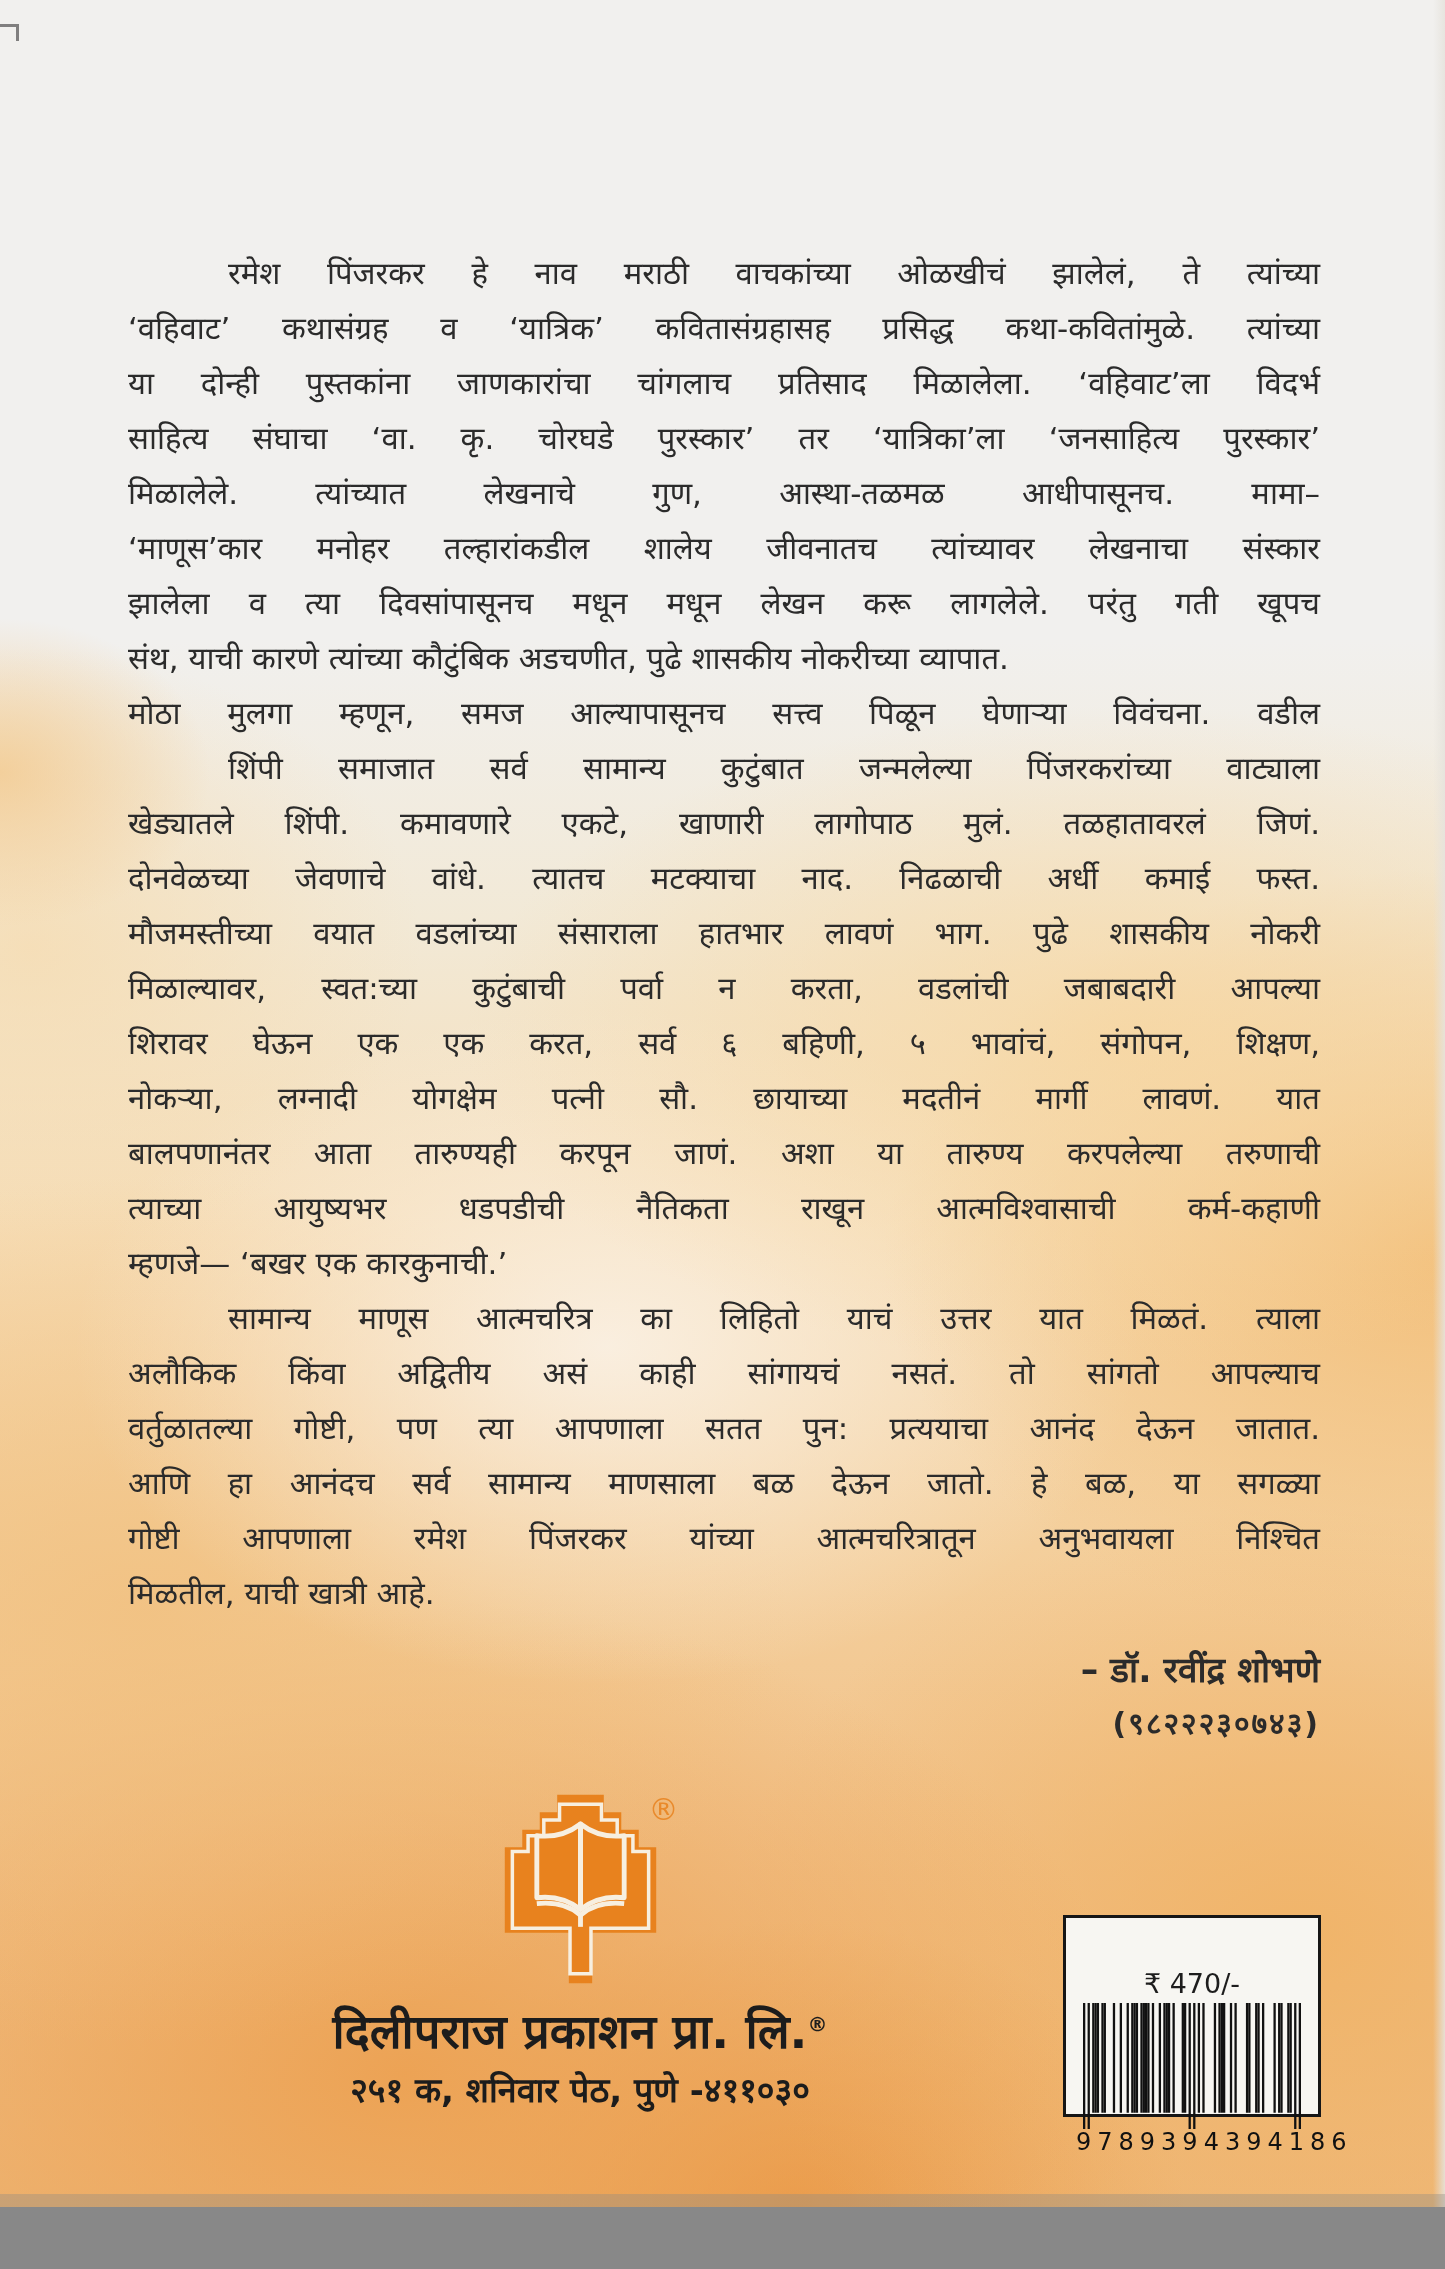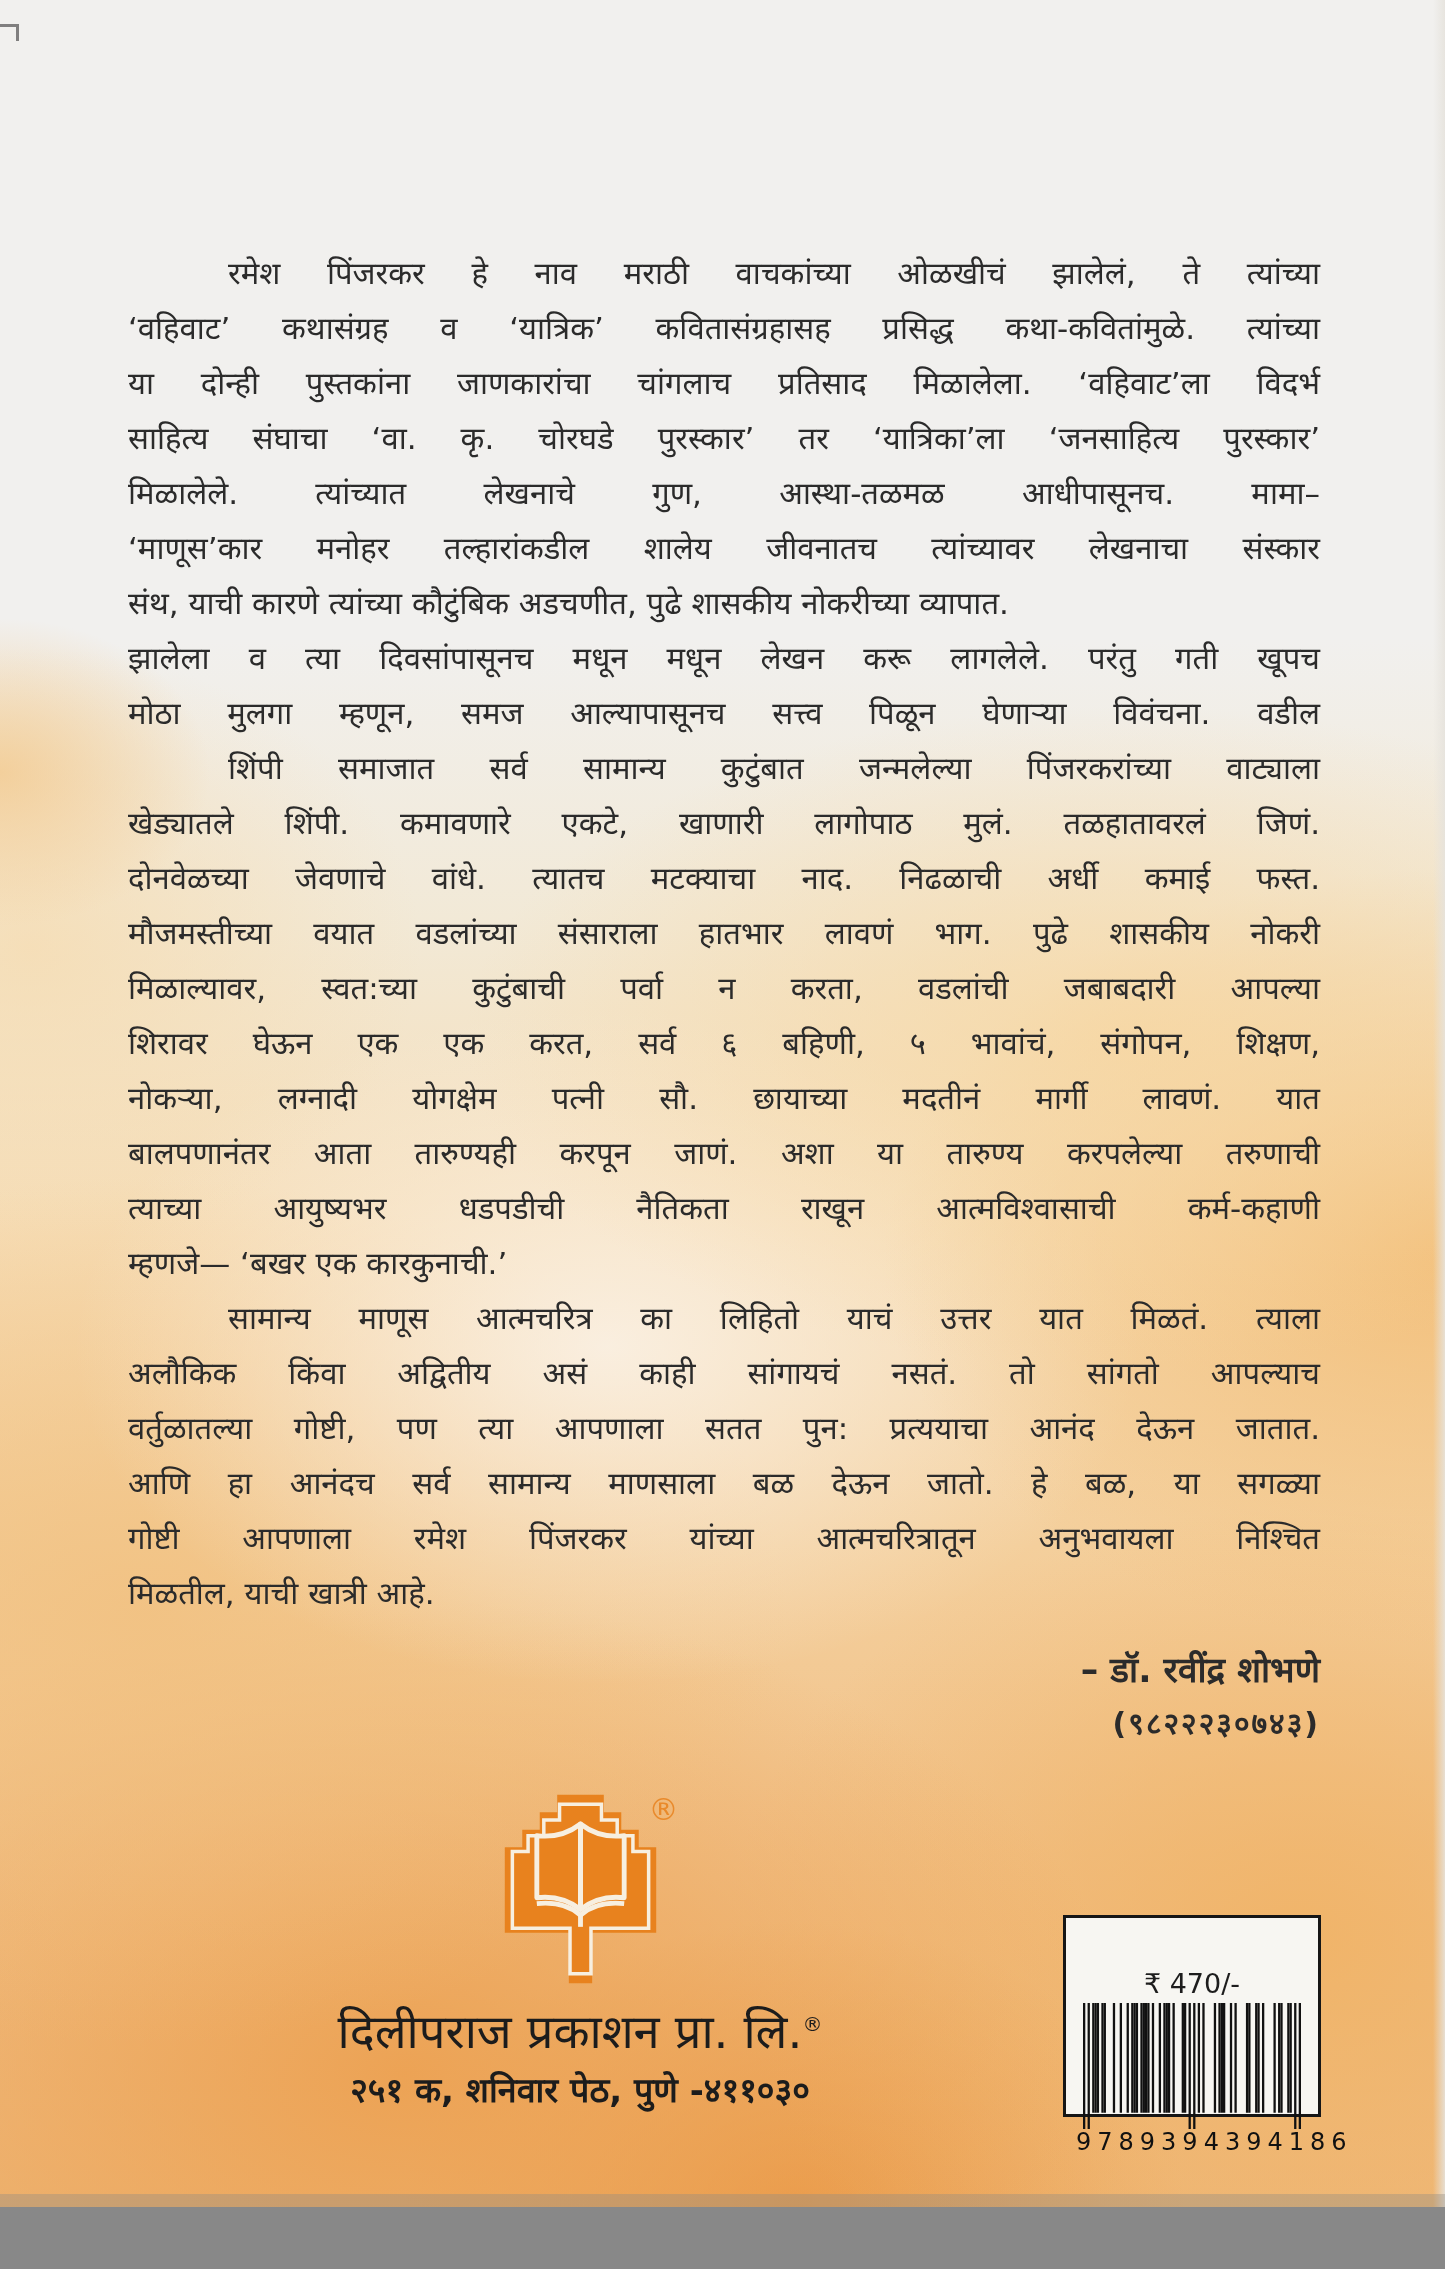--- a/index.html
+++ b/index.html
@@ -29,21 +29,21 @@
   .blurb .ln.end { text-align-last:left; }
   
   .attribution { position:absolute; left:128px; top:1641px; width:1192px; text-align:right; }
   .attribution .author { font-size:35px; font-weight:700; line-height:58px;text-align:right; }
   .attribution .phone  { font-size:30px; font-weight:600; line-height:50px; letter-spacing:2px; }
   
   .publisher { position:absolute; left:200px; top:1790px; width:760px; text-align:center; }
   .logo-wrap { position:relative; display:inline-block; width:165px; height:198px; }
   .logo-wrap .reg { position:absolute; right:-16px; top:2px; font-size:30px;
                     color:var(--accent); opacity:.85; font-weight:400; }
-  .pub-name { margin-top:0px; font-size:47px; font-weight:400; line-height:64px; color:#1c1c1c; }
+  .pub-name { margin-top:0px; font-size:47px; font-weight:700; line-height:64px; color:#1c1c1c; }
   .pub-name sup { font-size:20px; vertical-align:super; }
   .pub-address { font-size:34px; font-weight:700; line-height:52px; color:#1c1c1c; }
   
   .barcode { position:absolute; left:1063px; top:1915px; width:258px; height:202px;
              box-sizing:border-box; background:#f7f6f2; border:3px solid #161616;
              padding:6px 10px 4px; }
   .barcode .price { text-align:center; font-size:27px; line-height:32px; font-weight:500; color:#1d1d1d;margin-top:44px; }
   .barcode svg { display:block; margin:3px auto 0; fill:#111; }
   .bc-digits { display:flex; justify-content:space-between; align-items:baseline;
                font-size:24px; line-height:28px; color:#111; margin-top:-1px; }
@@ -64,22 +64,22 @@
   <div class="crop-mark"></div>
 
   <div class="blurb">
     <div>
       <div class="ln first">रमेश पिंजरकर हे नाव मराठी वाचकांच्या ओळखीचं झालेलं, ते त्यांच्या</div>
       <div class="ln">‘वहिवाट’ कथासंग्रह व ‘यात्रिक’ कवितासंग्रहासह प्रसिद्ध कथा-कवितांमुळे. त्यांच्या</div>
       <div class="ln">या दोन्ही पुस्तकांना जाणकारांचा चांगलाच प्रतिसाद मिळालेला. ‘वहिवाट’ला विदर्भ</div>
       <div class="ln">साहित्य संघाचा ‘वा. कृ. चोरघडे पुरस्कार’ तर ‘यात्रिका’ला ‘जनसाहित्य पुरस्कार’</div>
       <div class="ln">मिळालेले. त्यांच्यात लेखनाचे गुण, आस्था-तळमळ आधीपासूनच. मामा–</div>
       <div class="ln">‘माणूस’कार मनोहर तल्हारांकडील शालेय जीवनातच त्यांच्यावर लेखनाचा संस्कार</div>
+      <div class="ln">झालेला व त्या दिवसांपासूनच मधून मधून लेखन करू लागलेले. परंतु गती खूपच</div>
       <div class="ln end">संथ, याची कारणे त्यांच्या कौटुंबिक अडचणीत, पुढे शासकीय नोकरीच्या व्यापात.</div>
-      <div class="ln">झालेला व त्या दिवसांपासूनच मधून मधून लेखन करू लागलेले. परंतु गती खूपच</div>
     </div>
     <div>
       <div class="ln">मोठा मुलगा म्हणून, समज आल्यापासूनच सत्त्व पिळून घेणाऱ्या विवंचना. वडील</div>
       <div class="ln first">शिंपी समाजात सर्व सामान्य कुटुंबात जन्मलेल्या पिंजरकरांच्या वाट्याला</div>
       <div class="ln">खेड्यातले शिंपी. कमावणारे एकटे, खाणारी लागोपाठ मुलं. तळहातावरलं जिणं.</div>
       <div class="ln">दोनवेळच्या जेवणाचे वांधे. त्यातच मटक्याचा नाद. निढळाची अर्धी कमाई फस्त.</div>
       <div class="ln">मौजमस्तीच्या वयात वडलांच्या संसाराला हातभार लावणं भाग. पुढे शासकीय नोकरी</div>
       <div class="ln">मिळाल्यावर, स्वत:च्या कुटुंबाची पर्वा न करता, वडलांची जबाबदारी आपल्या</div>
       <div class="ln">शिरावर घेऊन एक एक करत, सर्व ६ बहिणी, ५ भावांचं, संगोपन, शिक्षण,</div>
       <div class="ln">नोकऱ्या, लग्नादी योगक्षेम पत्नी सौ. छायाच्या मदतीनं मार्गी लावणं. यात</div>

